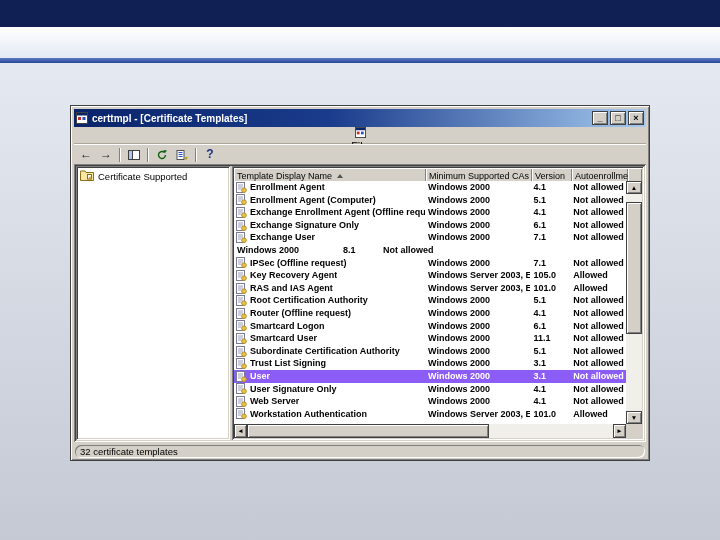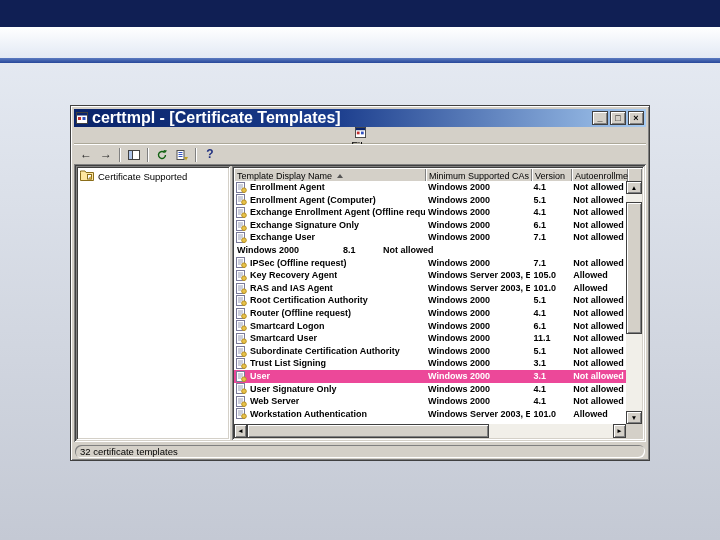--- a/index.html
+++ b/index.html
@@ -9,21 +9,21 @@
   .band-white{position:absolute;left:0;top:27px;width:720px;height:31px;background:linear-gradient(#ffffff,#e2e9f4);}
   .band-line{position:absolute;left:0;top:58px;width:720px;height:5px;background:linear-gradient(#5b7bc0,#27479a);}
 
   
   #win{position:absolute;left:70px;top:105px;width:580px;height:356px;background:#d4d0c8;
        border:1px solid #404040;box-sizing:border-box;
        box-shadow:inset 1px 1px 0 #ffffff, inset -1px -1px 0 #808080;}
   .titlebar{position:absolute;left:3px;right:3px;top:3px;height:18px;
        background:linear-gradient(90deg,#0a246a 0%,#1a3c8c 45%,#a6caf0 100%);
        display:flex;align-items:center;padding:0 2px;box-sizing:border-box;}
-  .title-text{color:#fff;font-size:16px;font-weight:bold;margin-left:4px;flex:1;
+  .title-text{color:#fff;font-size:10px;font-weight:bold;margin-left:4px;flex:1;
        white-space:nowrap;overflow:hidden;}
   .tbtn3d{width:16px;height:14px;background:#d4d0c8;margin-left:2px;font-size:9px;line-height:12px;
        text-align:center;color:#000;box-shadow:inset 1px 1px 0 #fff, inset -1px -1px 0 #808080;
        border:1px solid #404040;box-sizing:border-box;cursor:default;font-weight:bold;}
   .menubar{position:absolute;left:3px;right:3px;top:21px;height:17px;background:#d4d0c8;
        display:flex;align-items:center;font-size:11px;border-bottom:1px solid #aca899;box-sizing:border-box;flex-direction:column;}
   .menu-item{padding:0 7px;line-height:16px;color:#000;}
   .menu-spacer{flex:1;}
   .mbtn{width:14px;height:12px;font-size:8px;line-height:10px;margin-left:1px;}
   .toolbar{position:absolute;left:3px;right:3px;top:38px;height:20px;background:#d4d0c8;
@@ -51,21 +51,21 @@
 
   .rows{position:absolute;left:2px;top:15px;right:18px;bottom:16px;overflow:hidden;background:#fff;font-weight:bold;}
   .lrow{display:flex;height:12.6px;line-height:12.6px;font-size:9px;white-space:nowrap;box-sizing:border-box;}
   .lrow .cell{overflow:hidden;box-sizing:border-box;}
   .c-name{width:192px;display:flex;align-items:center;padding-left:2px;}
   .c-name .txt{overflow:hidden;white-space:nowrap;}
   .c-ca{width:106px;padding-left:3px;}
   .c-ver{width:40px;padding-left:3px;}
   .c-auto{width:56px;padding-left:3px;}
   .cert-ic{margin-right:3px;flex:0 0 auto;display:inline-flex;}
-  .lrow.selected{background:#ec4899;color:#fff;}
+  .lrow.selected{background:#8b5cf6;color:#fff;}
 
   
   .vscroll{position:absolute;right:2px;top:15px;bottom:16px;width:16px;background:#f1efe9;}
   .hscroll{position:absolute;left:2px;right:18px;bottom:2px;height:14px;background:#f1efe9;}
   .sbtn{position:absolute;background:#d4d0c8;box-shadow:inset 1px 1px 0 #fff, inset -1px -1px 0 #808080;
        border:1px solid #404040;box-sizing:border-box;font-size:6.5px;color:#000;text-align:center;}
   .v-up{left:0;top:0;width:16px;height:13px;line-height:11px;}
   .v-dn{left:0;bottom:0;width:16px;height:13px;line-height:11px;}
   .v-thumb{position:absolute;left:0;top:21px;width:16px;height:132px;background:#d4d0c8;
        box-shadow:inset 1px 1px 0 #fff, inset -1px -1px 0 #808080;border:1px solid #404040;box-sizing:border-box;}

